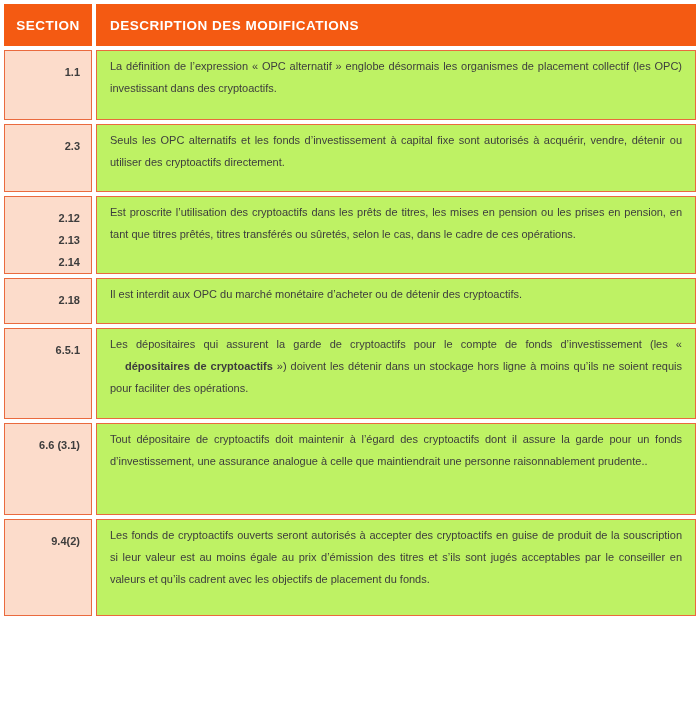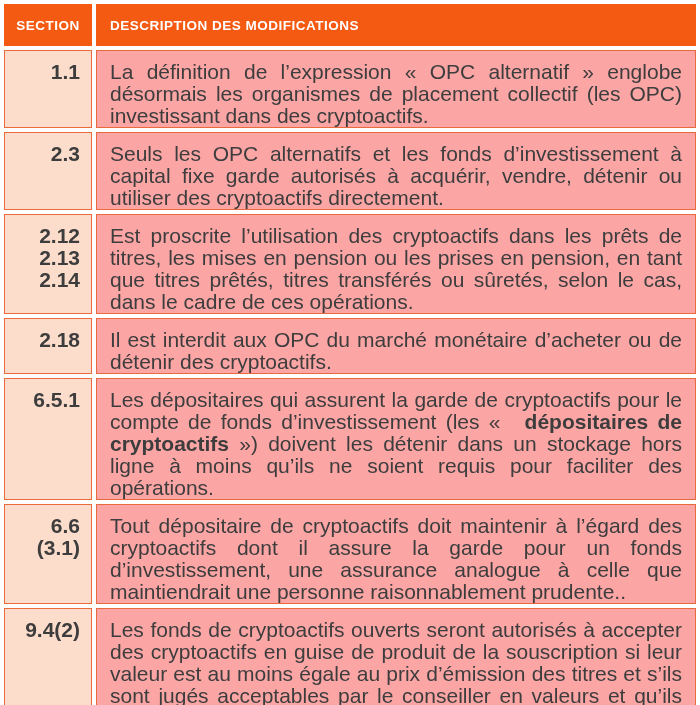--- a/index.html
+++ b/index.html
@@ -30,35 +30,35 @@
     font-weight: bold;
     letter-spacing: 0.5px;
     padding: 0;
     vertical-align: middle;
   }
   th.h-section { text-align: center; }
   th.h-desc { text-align: left; padding-left: 14px; }
   td {
     vertical-align: top;
     border: 1px solid #ea6a3e;
-    font-size: 21px;
+    font-size: 11px;
     line-height: 22px;
     color: #3d3d3d;
   }
   td.section-cell {
     background: #fcdccb;
     font-weight: bold;
     text-align: right;
     padding: 10px 11px 0 0;
     white-space: pre-line;
   }
   td.desc-cell {
-    background: #fca5a5;
+    background: #bef264;
     text-align: justify;
-    padding: 10px 13px 0 13px;
+    padding: 4px 13px 0 13px;
   }
   td.desc-cell .bold-phrase { font-weight: bold; margin-left: 15px; }
 </style>
 </head>
 <body>
 
 <div class="page">
   <table class="mod-table">
     <colgroup>
       <col class="c-section">
@@ -70,21 +70,21 @@
         <th class="h-desc">DESCRIPTION DES MODIFICATIONS</th>
       </tr>
     </thead>
     <tbody>
       <tr style="height:70px">
         <td class="section-cell">1.1</td>
         <td class="desc-cell"><span>La définition de l’expression « OPC alternatif » englobe désormais les organismes de placement collectif (les OPC) investissant dans des cryptoactifs.</span></td>
       </tr>
       <tr style="height:68px">
         <td class="section-cell">2.3</td>
-        <td class="desc-cell"><span>Seuls les OPC alternatifs et les fonds d’investissement à capital fixe garde autorisés à acquérir, vendre, détenir ou utiliser des cryptoactifs directement.</span></td>
+        <td class="desc-cell"><span>Seuls les OPC alternatifs et les fonds d’investissement à capital fixe sont autorisés à acquérir, vendre, détenir ou utiliser des cryptoactifs directement.</span></td>
       </tr>
       <tr style="height:76px">
         <td class="section-cell">2.12
 2.13
 2.14</td>
         <td class="desc-cell"><span>Est proscrite l’utilisation des cryptoactifs dans les prêts de titres, les mises en pension ou les prises en pension, en tant que titres prêtés, titres transférés ou sûretés, selon le cas, dans le cadre de ces opérations.</span></td>
       </tr>
       <tr style="height:46px">
         <td class="section-cell">2.18</td>
         <td class="desc-cell"><span>Il est interdit aux OPC du marché monétaire d’acheter ou de détenir des cryptoactifs.</span></td>

